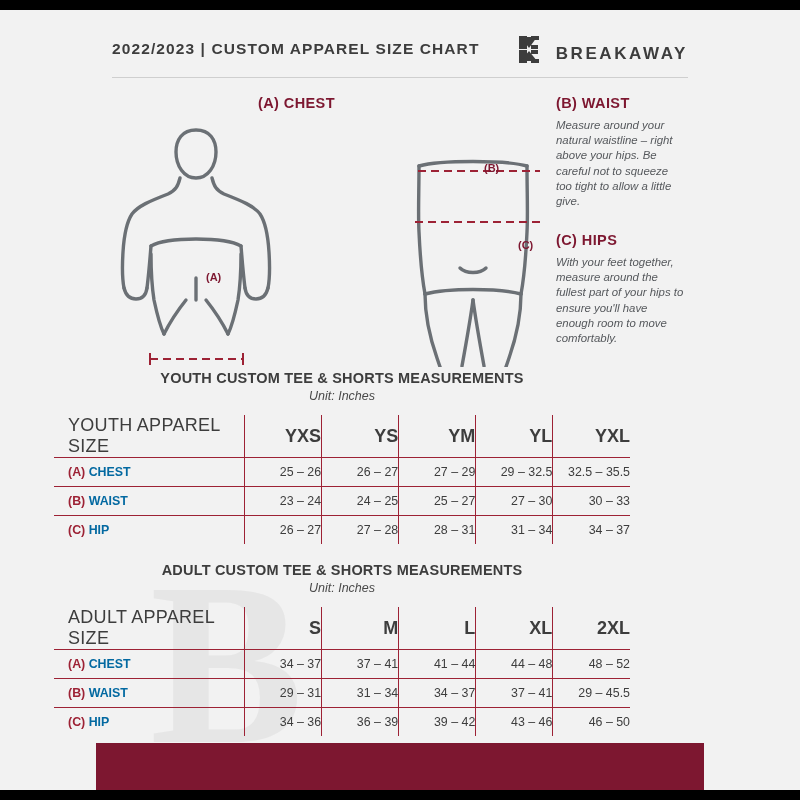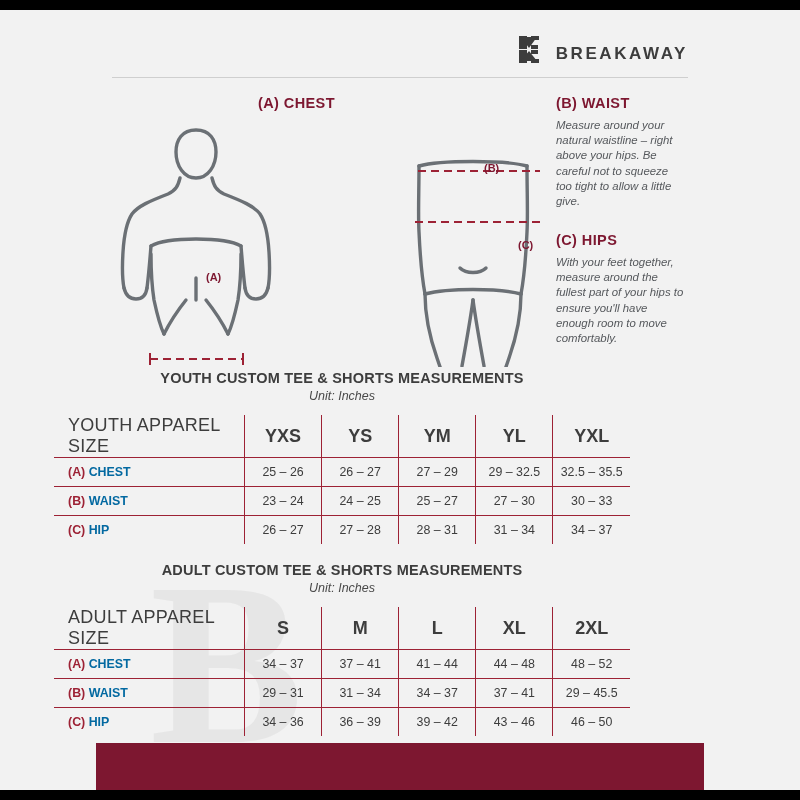--- a/index.html
+++ b/index.html
@@ -141,21 +141,21 @@
     border-collapse: collapse;
     margin: 12px auto 0 auto;
     width: 576px;
     table-layout: fixed;
   }
   table.sizes th, table.sizes td {
     border: 1px solid #9d2235;
     height: 28px;
     font-size: 12.4px;
     color: #3d3d3d;
-    text-align: center;
+    text-align: right;
     padding: 0;
   }
   table.sizes th:first-child, table.sizes td:first-child {
     text-align: left;
     padding-left: 14px;
     width: 176px;
   }
   table.sizes th {
     font-weight: bold;
     font-size: 18px;
@@ -185,20 +185,21 @@
 </style>
 </head>
 <body>
 
 <div class="page">
   <div class="sheet">
 
     <div class="watermark">B</div>
 
     <div class="header">
+      <div class="header-title">2022/2023  |  CUSTOM APPAREL SIZE CHART</div>
       <div class="brand-wrap">
         <span class="brand-mark">
           <svg width="26" height="30" viewBox="0 0 26 30">
             <path d="M3 2 L23 2 L23 6 L15 6 L15 11 L22 11 L22 15 L13 15 L3 15 Z" fill="#3d3d3d"></path>
             <path d="M3 16 L22 16 L22 20 L15 20 L15 25 L23 25 L23 29 L3 29 Z" fill="#3d3d3d"></path>
             <path d="M11 0 L15 0 L15 30 L11 30 Z" fill="#f2f2f2"></path>
             <path d="M5 3 L21 3 L13 14 Z" fill="#3d3d3d"></path>
             <path d="M13 17 L21 27 L5 27 Z" fill="#3d3d3d"></path>
           </svg>
         </span>

